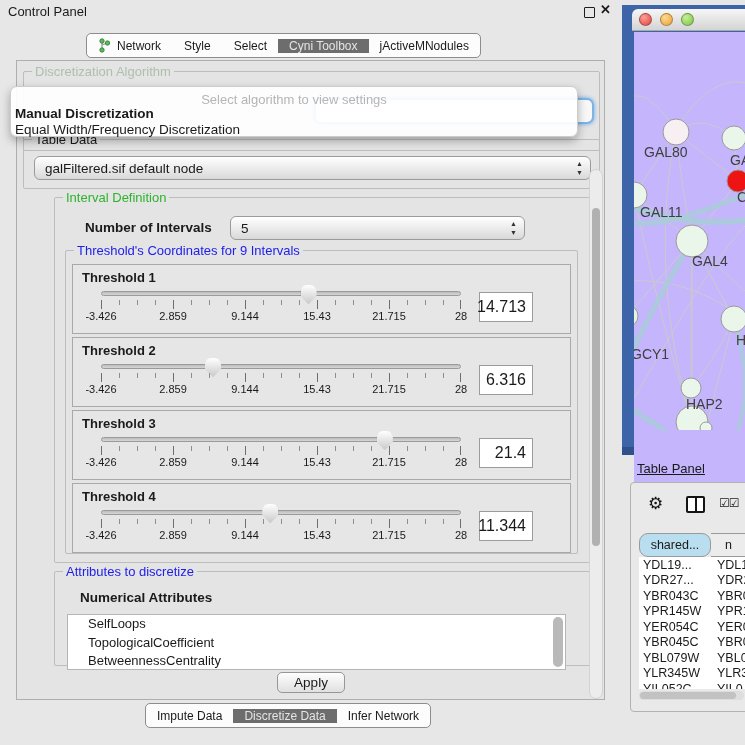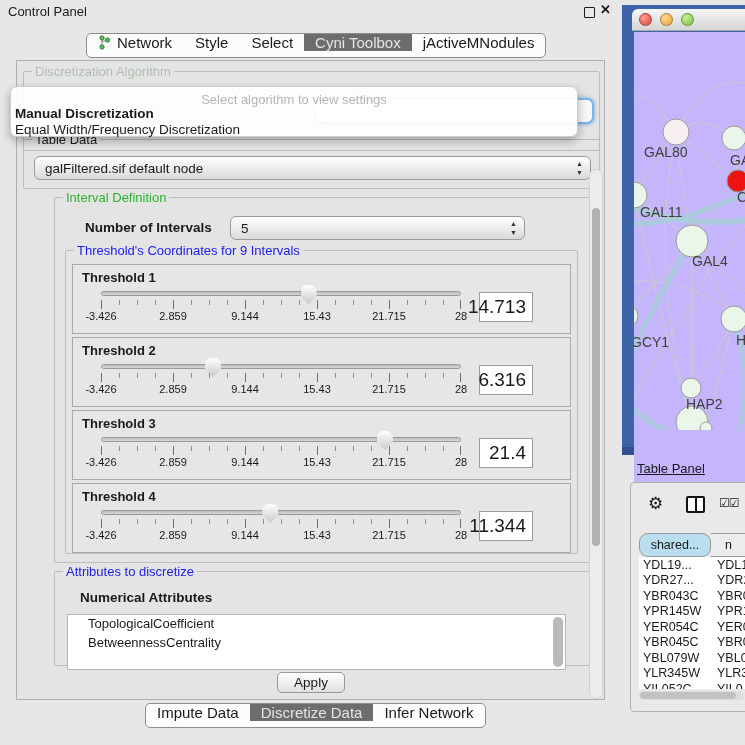--- a/index.html
+++ b/index.html
@@ -5,21 +5,21 @@
   * { box-sizing:border-box; margin:0; padding:0; }
   body { width:745px; height:745px; font-family:"Liberation Sans",sans-serif; }
   .screen { position:relative; width:745px; height:745px; background:#e7e7e7; overflow:hidden; color:#1a1a1a; }
 
   
   .titlebar-text { position:absolute; left:8px; top:4px; font-size:13px; }
   .float-btn { position:absolute; left:584px; top:7px; width:11px; height:11px; border:1.6px solid #1c1c1c; border-radius:1px; cursor:pointer; }
   .close-btn { position:absolute; left:600px; top:2px; font-size:13px; font-weight:bold; cursor:pointer; }
 
   
-  .tabstrip { position:absolute; display:flex; align-items:flex-start; height:25px; background:#fcfcfc; border:1px solid #8d8d8d; border-radius:5px; overflow:hidden; font-size:15px; }
+  .tabstrip { position:absolute; display:flex; align-items:center; height:25px; background:#fcfcfc; border:1px solid #8d8d8d; border-radius:5px; overflow:hidden; font-size:12px; }
   .tabstrip .seg { display:flex; align-items:center; padding:0 11px; cursor:pointer; white-space:nowrap; }
   .tabstrip .sep { width:1px; background:#c6c6c6; margin:4px 0; }
   .tabstrip .seg.sel { background:#6d6d6d; color:#e4e4e4; }
   .net-icon { width:13px; height:15px; margin-right:6px; }
 
   
   .main-panel { position:absolute; left:16px; top:60px; width:589px; height:640px; background:#e4e4e4; border:1px solid #aeaeae; }
 
   .group { position:absolute; border:1px solid #bdbdbd; border-radius:2px; }
   .gtitle { position:absolute; top:-8px; left:8px; background:#e4e4e4; padding:0 3px; font-size:13px; white-space:nowrap; }
@@ -49,21 +49,21 @@
   .thumb { position:absolute; top:-7px; width:16px; height:19px; transform:translateX(-50%);
            background:linear-gradient(#ffffff,#c9c9c9); filter:drop-shadow(0 0 1px #777);
            clip-path:polygon(0 26%,18% 4%,40% 0,60% 0,82% 4%,100% 26%,100% 58%,52% 100%,48% 100%,0 58%); cursor:grab; }
   .ticks { position:relative; height:9px; margin-top:4px;
            background-image:repeating-linear-gradient(90deg,#6f6f6f 0 1px,transparent 1px 20%),
                             repeating-linear-gradient(90deg,#8d8d8d 0 1px,transparent 1px 5%);
            background-size:100% 9px,100% 5px; background-repeat:no-repeat; }
   .ticks::after { content:""; position:absolute; right:0; top:0; width:1px; height:9px; background:#6f6f6f; }
   .scale { position:relative; height:13px; margin-top:1px; font-size:11px; }
   .scale span { position:absolute; transform:translateX(-50%); white-space:nowrap; }
-  .value-box { width:54px; height:30px; margin-left:18px; border:1px solid #9c9c9c; background:#fff; display:flex; align-items:center; justify-content:flex-end; padding-right:6px; font-size:19px; }
+  .value-box { width:54px; height:30px; margin-left:18px; border:1px solid #9c9c9c; background:#fff; display:flex; align-items:center; justify-content:flex-end; padding-right:6px; font-size:16px; }
 
   
   .attr-list { position:absolute; left:12px; top:42px; width:499px; height:56px; background:#ffffff; border:1px solid #b5b5b5; overflow:hidden; font-size:13px; }
   .attr-list .li { padding:1px 0 1px 20px; line-height:16.5px; cursor:pointer; }
   .attr-scroll { position:absolute; right:2px; top:2px; width:10px; height:50px; background:#b9b9b9; border-radius:5px; cursor:pointer; }
 
   .apply-btn { position:absolute; left:260px; top:611px; width:68px; height:21px; border:1px solid #979797; border-radius:5px;
                background:linear-gradient(#fefefe,#e0e0e0); font-size:13.5px; display:flex; align-items:center; justify-content:center; cursor:pointer; }
 
   
@@ -259,20 +259,21 @@
           </div>
 
         </div>
       </div>
     </div>
 
     <div class="group" style="left:37px; top:510px; width:541px; height:95px;">
       <span class="gtitle blue">Attributes to discretize</span>
       <span class="bold" style="position:absolute; left:8px; top:18px; font-size:13.5px;padding-left:17px;">Numerical Attributes</span>
       <div class="attr-list">
+        <div class="li">SelfLoops</div>
         <div class="li">TopologicalCoefficient</div>
         <div class="li">BetweennessCentrality</div>
         <div class="attr-scroll"></div>
       </div>
     </div>
 
     <div class="apply-btn">Apply</div>
 
     <div class="panel-scroll-track">
       <div class="panel-scroll-thumb"></div>
@@ -341,21 +342,21 @@
           <circle cx="57" cy="356" r="10" fill="#eaf6ea"></circle>
           <circle cx="58" cy="390" r="16" fill="#eaf6ea"></circle>
           <circle cx="72" cy="396" r="6" fill="#eaf6ea"></circle>
         </g>
       </svg>
       <span class="node-label" style="left:10px; top:112px;">GAL80</span>
       <span class="node-label" style="left:96px; top:120px;">GA</span>
       <span class="node-label" style="left:103px; top:157px;">C</span>
       <span class="node-label" style="left:6px; top:172px;">GAL11</span>
       <span class="node-label" style="left:58px; top:221px;">GAL4</span>
-      <span class="node-label" style="left:-3px; top:302px;text-align:right;">GCY1</span>
+      <span class="node-label" style="left:-3px; top:314px;text-align:right;">GCY1</span>
       <span class="node-label" style="left:102px; top:300px;">H</span>
       <span class="node-label" style="left:52px; top:364px;">HAP2</span>
     </div>
   </div>
 
   <div class="tp-title">Table Panel</div>
   <div class="tp-box">
     <div class="tp-gear">⚙</div>
     <div class="tp-split"></div>
     <div class="tp-checks">☑☑</div>

